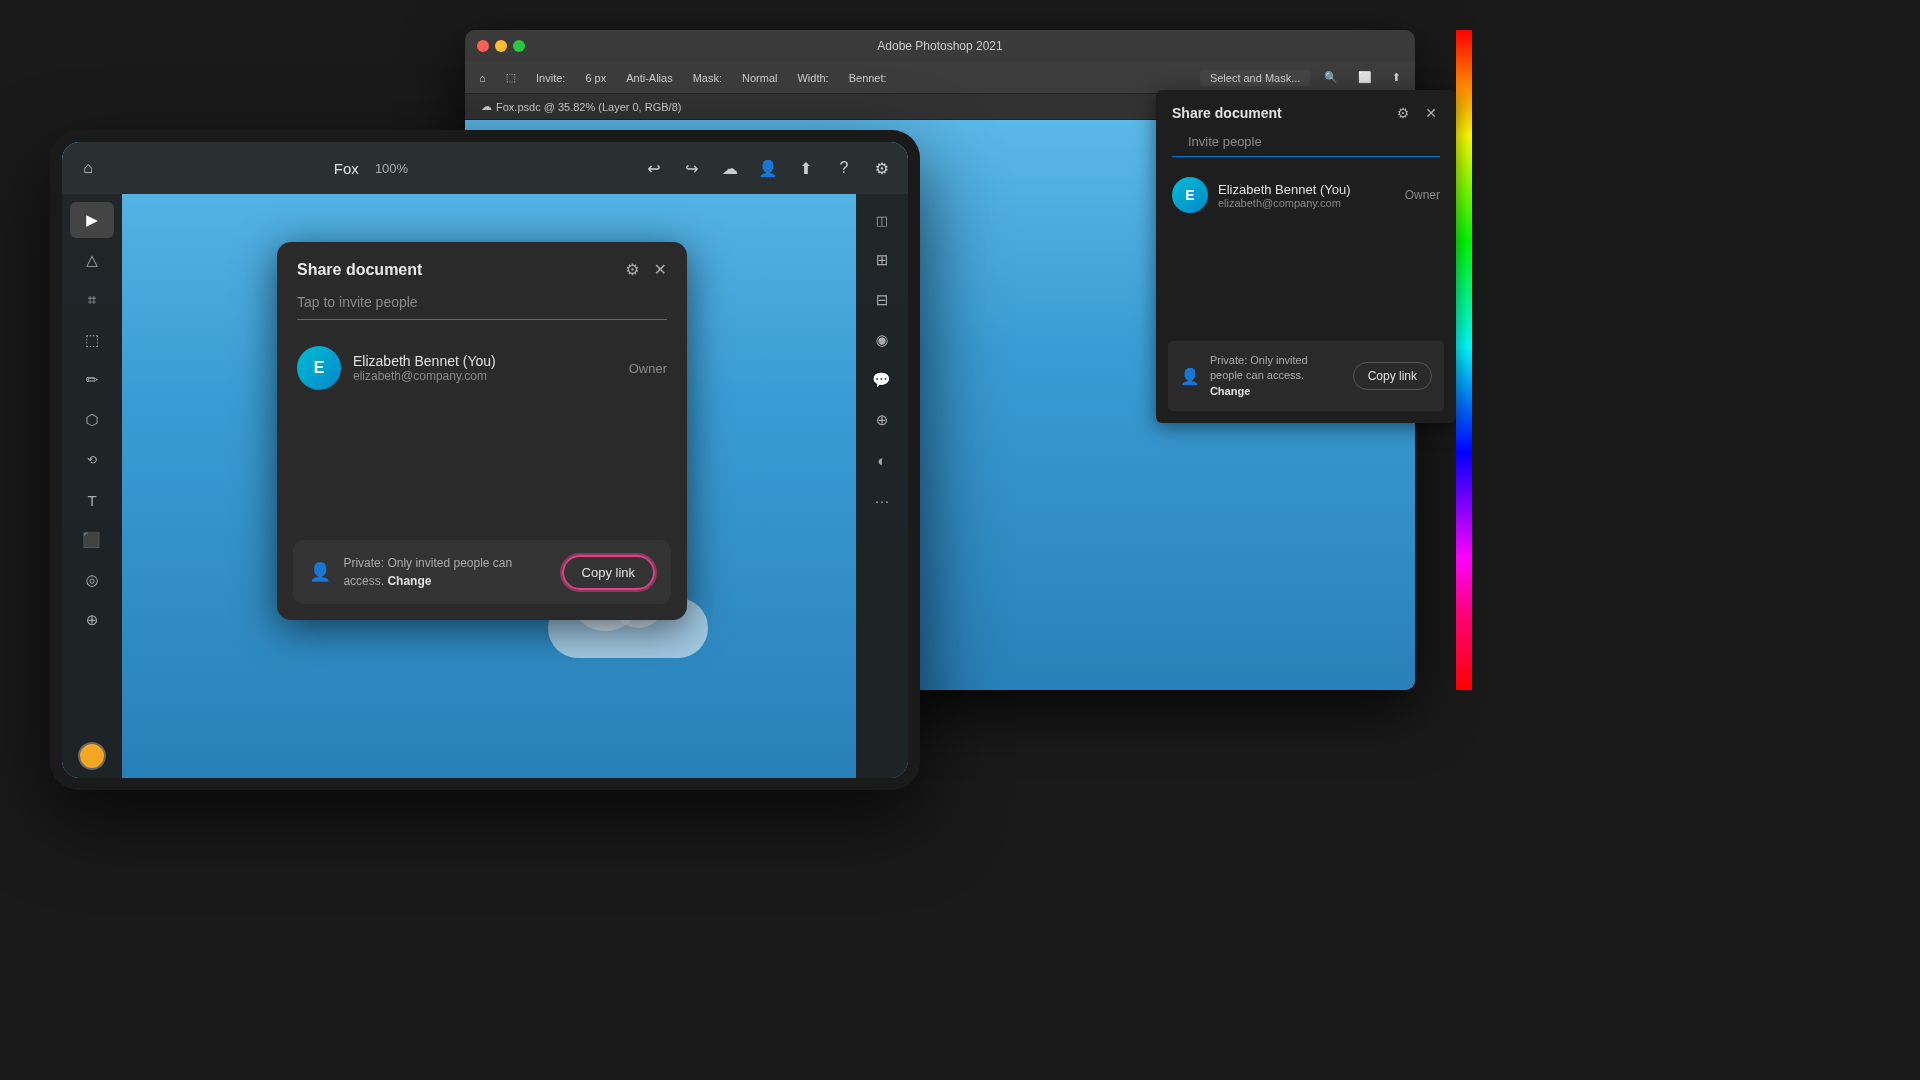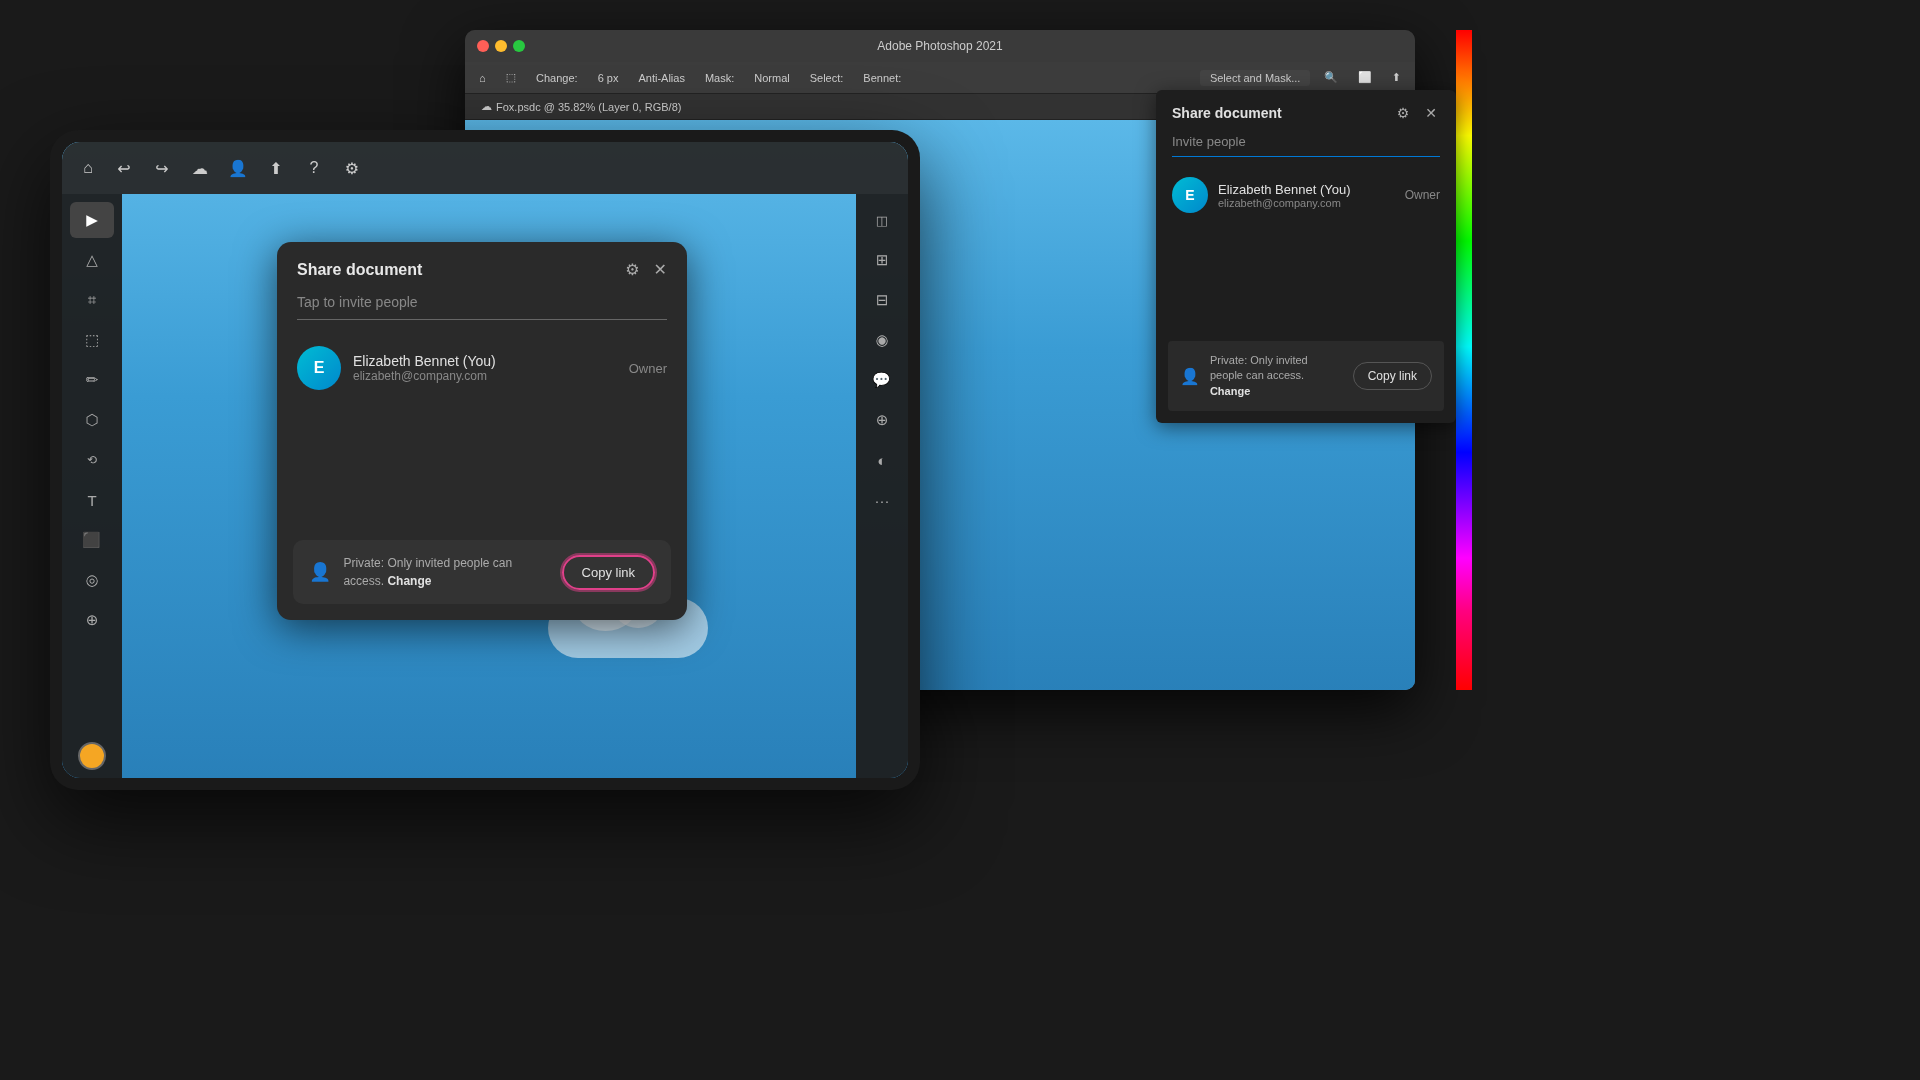--- a/index.html
+++ b/index.html
@@ -563,26 +563,26 @@
       <div class="ps-btn-red"></div>
       <div class="ps-btn-yellow"></div>
       <div class="ps-btn-green"></div>
     </div>
     <span class="ps-title">Adobe Photoshop 2021</span>
   </div>
 
   <div class="ps-toolbar-row">
     <span class="ps-toolbar-item">⌂</span>
     <span class="ps-toolbar-item">⬚</span>
-    <span class="ps-toolbar-item">Change:</span>
+    <span class="ps-toolbar-item">Invite:</span>
     <span class="ps-toolbar-item">6 px</span>
     <span class="ps-toolbar-item">Anti-Alias</span>
     <span class="ps-toolbar-item">Mask:</span>
     <span class="ps-toolbar-item">Normal</span>
-    <span class="ps-toolbar-item">Select:</span>
+    <span class="ps-toolbar-item">Width:</span>
     <span class="ps-toolbar-item">Bennet:</span>
     <span class="ps-toolbar-item" style="margin-left:auto; background:#444; padding:2px 10px; border-radius:3px;">Select and Mask...</span>
     <span class="ps-toolbar-item">🔍</span>
     <span class="ps-toolbar-item">⬜</span>
     <span class="ps-toolbar-item">⬆</span>
   </div>
 
   <div class="ps-tab-bar">
     <div class="ps-tab">
       <span>☁</span>
@@ -627,21 +627,21 @@
 <div class="share-panel-desktop" style="right: 464px; top: 90px; width: 300px;">
   <div class="panel-header">
     <span class="panel-title">Share document</span>
     <div class="panel-header-icons">
       <span class="panel-icon-btn">⚙</span>
       <span class="panel-icon-btn">✕</span>
     </div>
   </div>
 
   <div class="share-invite-input-desktop">
-    <input type="text" style="background: transparent; border: none; outline: none; color: rgb(224, 224, 224); font-size: 13px; width: 100%;" placeholder="Invite people">
+    <input type="text" style="background: transparent; border: none; outline: none; color: rgb(224, 224, 224); font-size: 13px; width: 100%; margin-left: 16px;" placeholder="Invite people">
   </div>
 
   <div class="share-user-row-desktop">
     <div class="user-avatar-desktop">E</div>
     <div class="user-info-desktop">
       <div class="user-name-desktop">Elizabeth Bennet (You)</div>
       <div class="user-email-desktop">elizabeth@company.com</div>
     </div>
     <div class="user-role-desktop">Owner</div>
   </div>
@@ -661,20 +661,24 @@
     <div class="ipad-canvas">
 
       <div style="position:absolute; bottom:120px; right:200px; width:160px; height:60px; background:rgba(255,255,255,0.55); border-radius:40px;">
         <div style="position:absolute; top:-22px; left:25px; width:65px; height:55px; background:rgba(255,255,255,0.55); border-radius:50%;"></div>
         <div style="position:absolute; top:-15px; left:65px; width:50px; height:45px; background:rgba(255,255,255,0.55); border-radius:50%;"></div>
       </div>
     </div>
 
     <div class="ipad-topbar">
       <div class="ipad-home-btn">⌂</div>
+      <div style="flex:1; display:flex; align-items:center; justify-content:center; gap:16px;">
+        <span style="color:#e0e0e0; font-size:15px;">Fox</span>
+        <span style="color:#aaa; font-size:13px;">100%</span>
+      </div>
       <div class="ipad-topbar-icons">
         <span class="ipad-topbar-icon">↩</span>
         <span class="ipad-topbar-icon">↪</span>
         <span class="ipad-topbar-icon">☁</span>
         <span class="ipad-topbar-icon">👤</span>
         <span class="ipad-topbar-icon">⬆</span>
         <span class="ipad-topbar-icon">?</span>
         <span class="ipad-topbar-icon">⚙</span>
       </div>
     </div>

